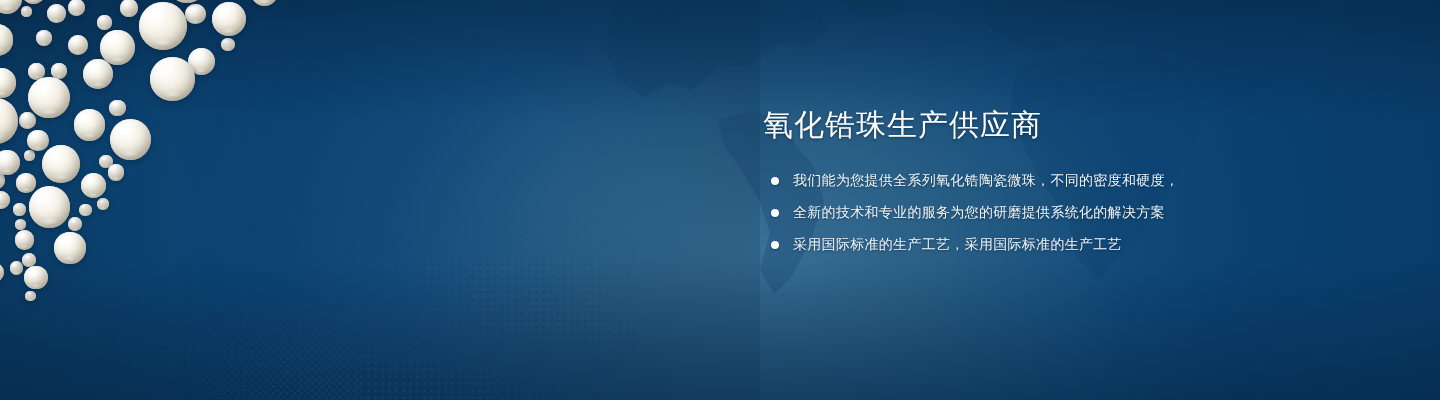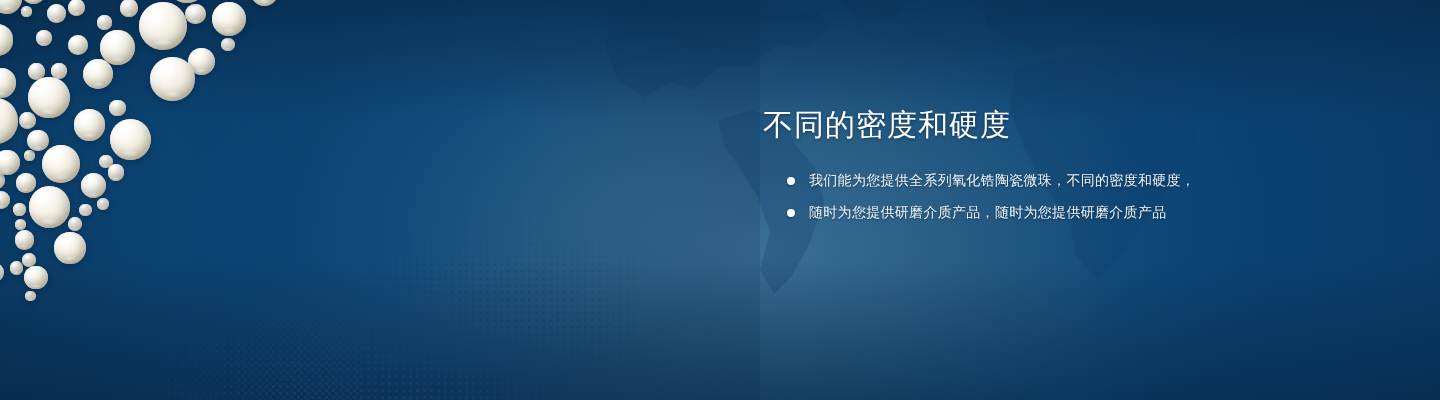--- a/index.html
+++ b/index.html
@@ -97,21 +97,21 @@
     background:radial-gradient(ellipse 420px 260px at 330px 170px, rgba(0,0,0,0) 55%, rgba(8,42,74,.18) 100%);
   }
 
   
   .content{position:absolute;left:763px;top:105px;width:470px;}
   .headline{
     color:#ffffff;font-size:30px;line-height:40px;font-weight:400;
     letter-spacing:1px;margin:0 0 24px 0;
     text-shadow:0 1px 3px rgba(3,26,48,.55);
   }
-  .bullets{list-style:none;margin:16px;padding:0;}
+  .bullets{list-style:none;margin:0;padding:0;}
   .bullet{
     position:relative;padding-left:30px;margin-bottom:9px;
     color:#f2f6fa;font-size:14px;line-height:23px;letter-spacing:.3px;
     text-shadow:0 1px 2px rgba(3,26,48,.5);
   }
   .bullet:last-child{margin-bottom:0;}
   .dot{
     position:absolute;left:8px;top:8px;width:8px;height:8px;
     border-radius:50%;background:#ffffff;
     box-shadow:0 1px 2px rgba(3,26,48,.5);
@@ -212,26 +212,30 @@
       <div class="bead" style="left: 12.8047px; top: 203.369px; width: 12.7601px; height: 12.7601px; z-index: 10;"></div>
       <div class="bead" style="left: 97.0981px; top: 15.1142px; width: 14.4199px; height: 14.4199px; z-index: 10;"></div>
       <div class="bead" style="left: 21.2391px; top: 6.36228px; width: 10.7583px; height: 10.7583px; z-index: 10;"></div>
       <div class="bead" style="left: 50.9307px; top: 62.8635px; width: 15.7571px; height: 15.7571px; z-index: 10;"></div>
     </div>
   <div class="beads-shade"></div>
 
   <div class="bg-vignette"></div>
 
   <div class="content">
-    <h1 class="headline">不同的密度和硬度</h1>
+    <h1 class="headline">氧化锆珠生产供应商</h1>
     <ul class="bullets" id="bullet-list">
         <li class="bullet">
           <span class="dot"></span>
           <span class="bullet-line">我们能为您提供全系列氧化锆陶瓷微珠，不同的密度和硬度，</span>
         </li>
         <li class="bullet">
           <span class="dot"></span>
-          <span class="bullet-line">随时为您提供研磨介质产品，随时为您提供研磨介质产品</span>
+          <span class="bullet-line">全新的技术和专业的服务为您的研磨提供系统化的解决方案</span>
+        </li>
+        <li class="bullet">
+          <span class="dot"></span>
+          <span class="bullet-line">采用国际标准的生产工艺，采用国际标准的生产工艺</span>
         </li>
       </ul>
   </div>
 
 </div>
 
 </body></html>

